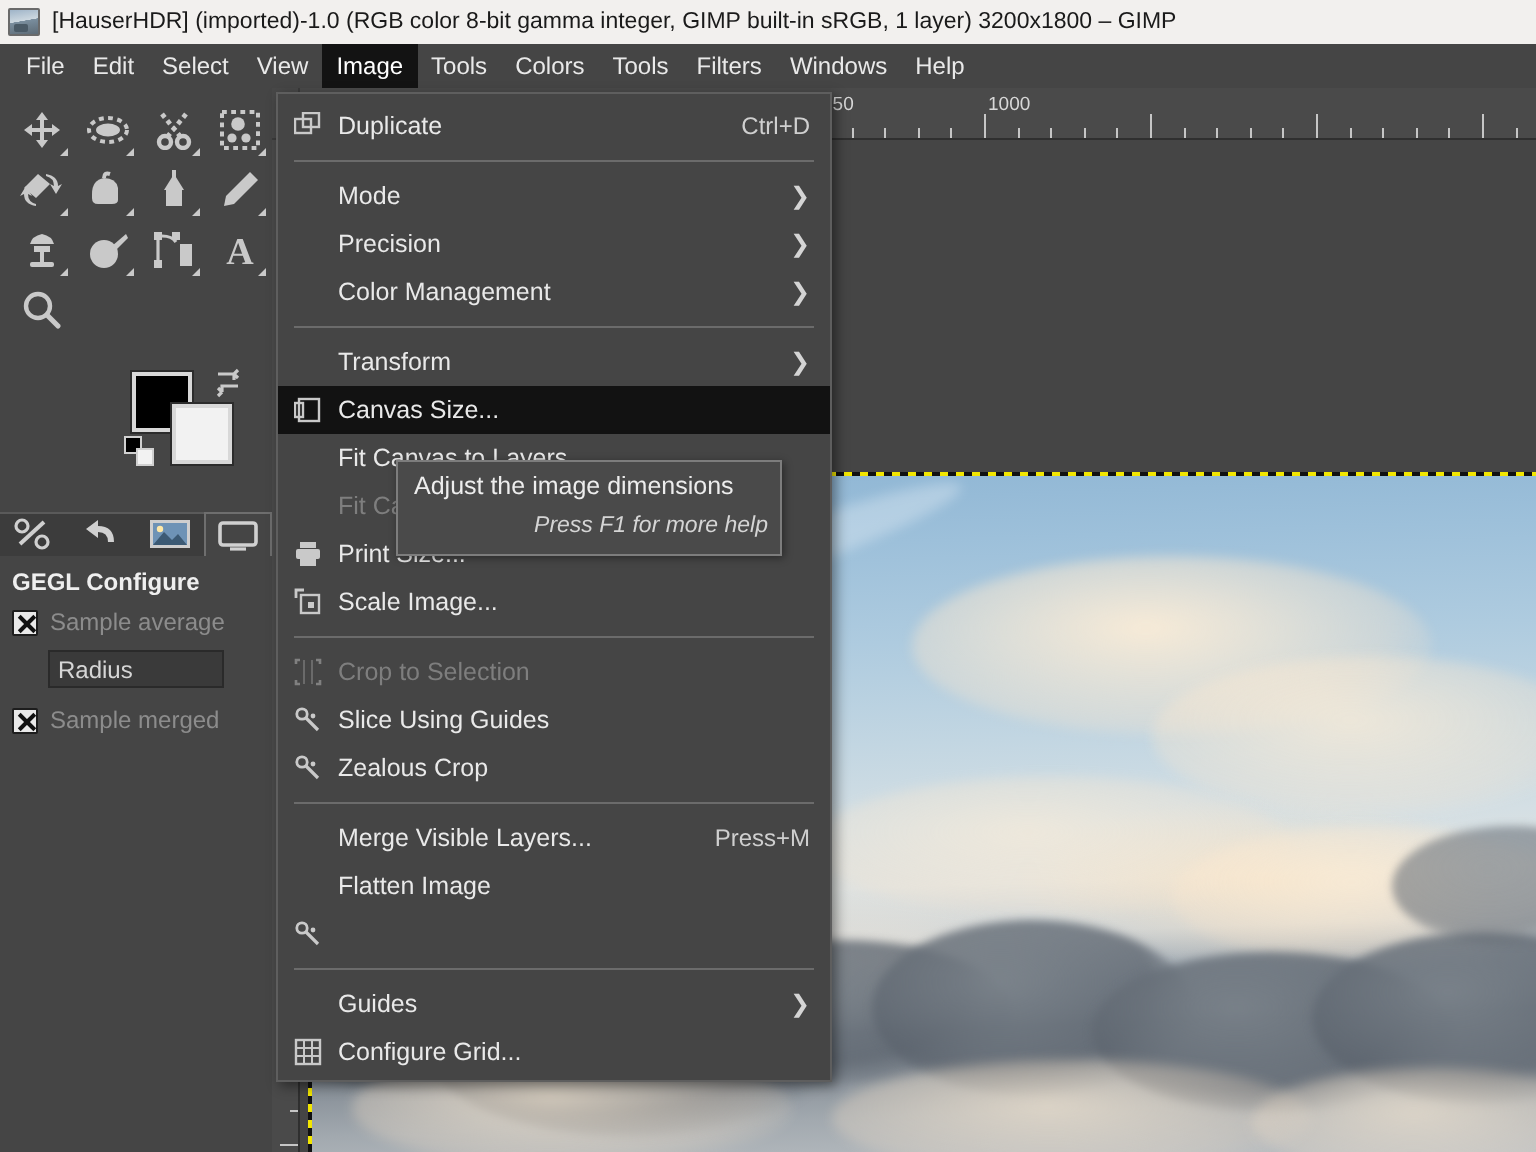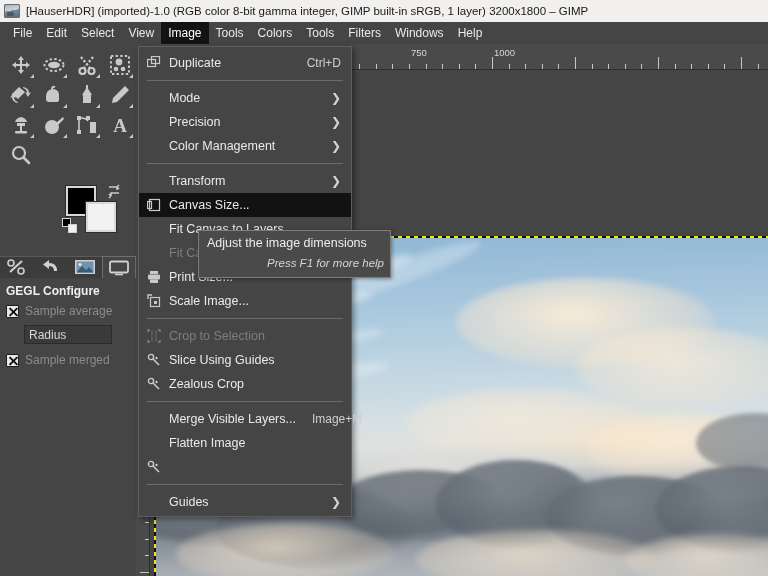--- a/index.html
+++ b/index.html
@@ -166,21 +166,21 @@
     position: absolute; border-radius: 50%;
     background: radial-gradient(ellipse at 45% 40%, rgba(255,238,214,0.9), rgba(255,232,205,0.35) 60%, rgba(255,232,205,0) 80%);
     filter: blur(3px);
   }
 
   
   #vscroll-sliver { position: absolute; left: 0px; top: 160px; width: 4px; height: 60px; background: #6e6e6e; border-radius: 2px; }
 
   
   #imagemenu {
-    position: absolute; left: 138px; top: 46px; width: 214px;
+    position: absolute; left: 138px; top: 46px; width: 278px;
     background: #454545; border: 1px solid #5e5e5e;
     padding: 4px 0 2px 0; z-index: 40;
     box-shadow: 2px 2px 6px rgba(0,0,0,0.45);
   }
   .mi {
     position: relative; display: flex; align-items: center;
     height: 24px; padding: 0 10px 0 8px; cursor: default; white-space: nowrap;
   }
   .mi .mi-ico { width: 20px; flex: 0 0 auto; display: flex; align-items: center; justify-content: flex-start; }
   .mi .mi-label { flex: 1 1 auto; font-size: 12.5px; color: #e9e9e9; padding-left: 2px; }
@@ -634,21 +634,21 @@
         </svg>
       </span>
       <span class="mi-label">Zealous Crop</span>
     </div>
 
     <div class="msep"></div>
 
     <div class="mi">
       <span class="mi-ico"></span>
       <span class="mi-label">Merge Visible Layers...</span>
-      <span class="mi-accel">Image+M</span>
+      <span class="mi-accel">Press+M</span>
     </div>
 
     <div class="mi">
       <span class="mi-ico"></span>
       <span class="mi-label">Flatten Image</span>
     </div>
 
     <div class="mi">
       <span class="mi-ico">
         <svg width="14" height="14" viewBox="0 0 14 14">
@@ -660,20 +660,29 @@
     </div>
 
     <div class="msep"></div>
 
     <div class="mi">
       <span class="mi-ico"></span>
       <span class="mi-label">Guides</span>
       <span class="mi-arrow">❯</span>
     </div>
 
+    <div class="mi">
+      <span class="mi-ico">
+        <svg width="14" height="14" viewBox="0 0 14 14">
+          <rect x="1" y="1" width="12" height="12" fill="none" stroke="#c9c9c9" stroke-width="1.2"></rect>
+          <path d="M5 1 L5 13 M9 1 L9 13 M1 5 L13 5 M1 9 L13 9" stroke="#c9c9c9" stroke-width="1"></path>
+        </svg>
+      </span>
+      <span class="mi-label">Configure Grid...</span>
+    </div>
 
   </div>
 
   <div id="tooltip">
     <div class="tt-main">Adjust the image dimensions</div>
     <div class="tt-sub">Press F1 for more help</div>
   </div>
 
 </div>
 

